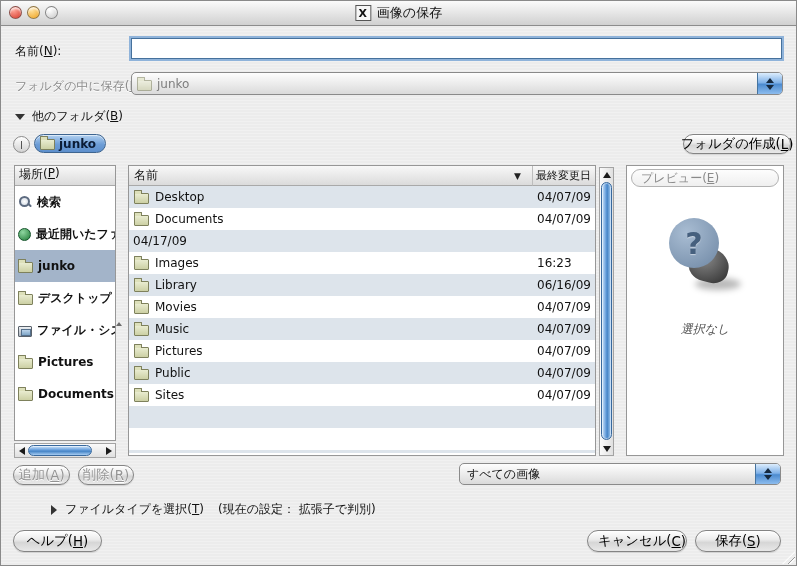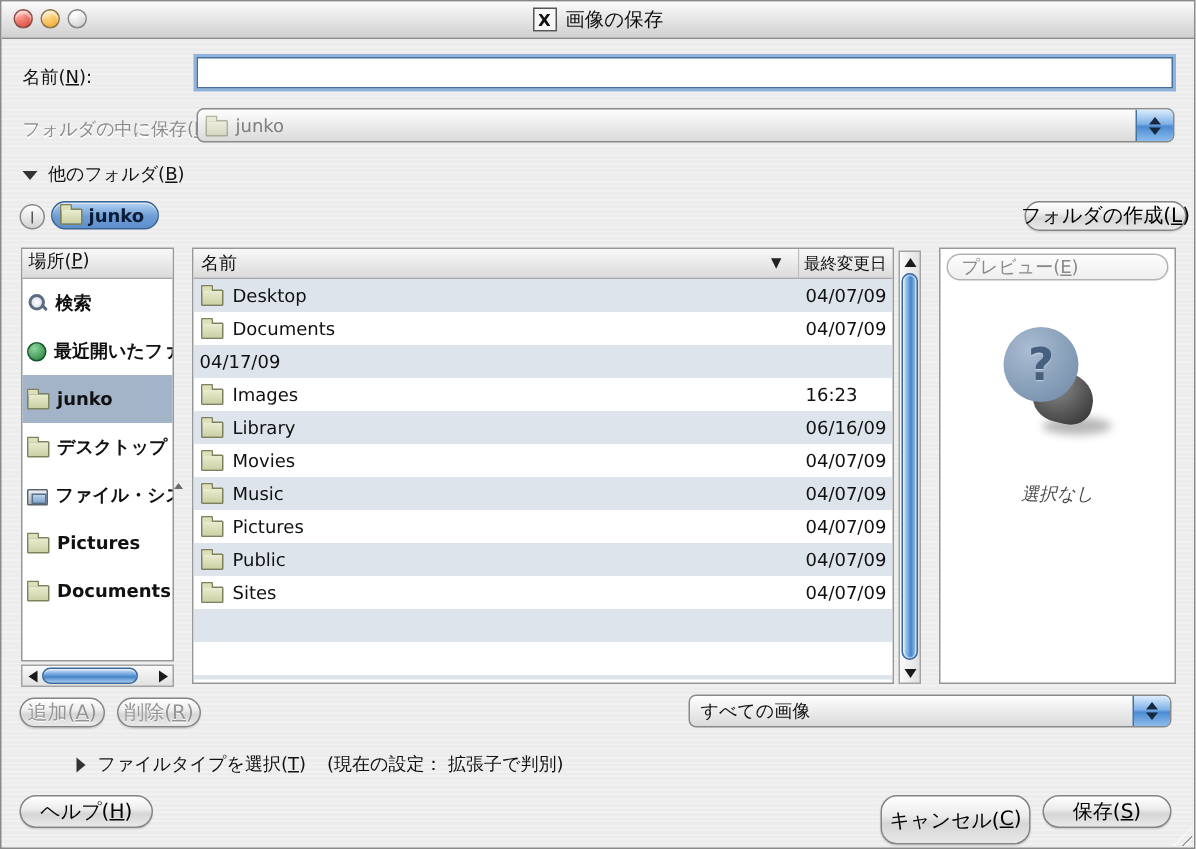--- a/index.html
+++ b/index.html
@@ -359,17 +359,17 @@
       </span>
   </div>
 
   <div class="lbl" style="left:14px; top:500px; display:flex; align-items:center;margin-left:36px;">
     <i class="exp-tri-closed"></i>
     <span>ファイルタイプを選択(<u>T</u>)</span>
     <span style="margin-left:14px;">(現在の設定： 拡張子で判別)</span>
   </div>
 
   <button class="btn" style="left:12px; top:529px; width:89px; height:22px;">ヘルプ(<u>H</u>)</button>
-  <button class="btn" style="left:586px; top:529px; width:100px; height:33px;">キャンセル(<u>C</u>)</button>
+  <button class="btn" style="left:586px; top:529px; width:100px; height:22px;justify-content:flex-end;">キャンセル(<u>C</u>)</button>
   <button class="btn" style="left:694px; top:529px; width:86px; height:22px;">保存(<u>S</u>)</button>
 
   <div class="resize-grip"></div>
 </div>
 
 </body></html>

